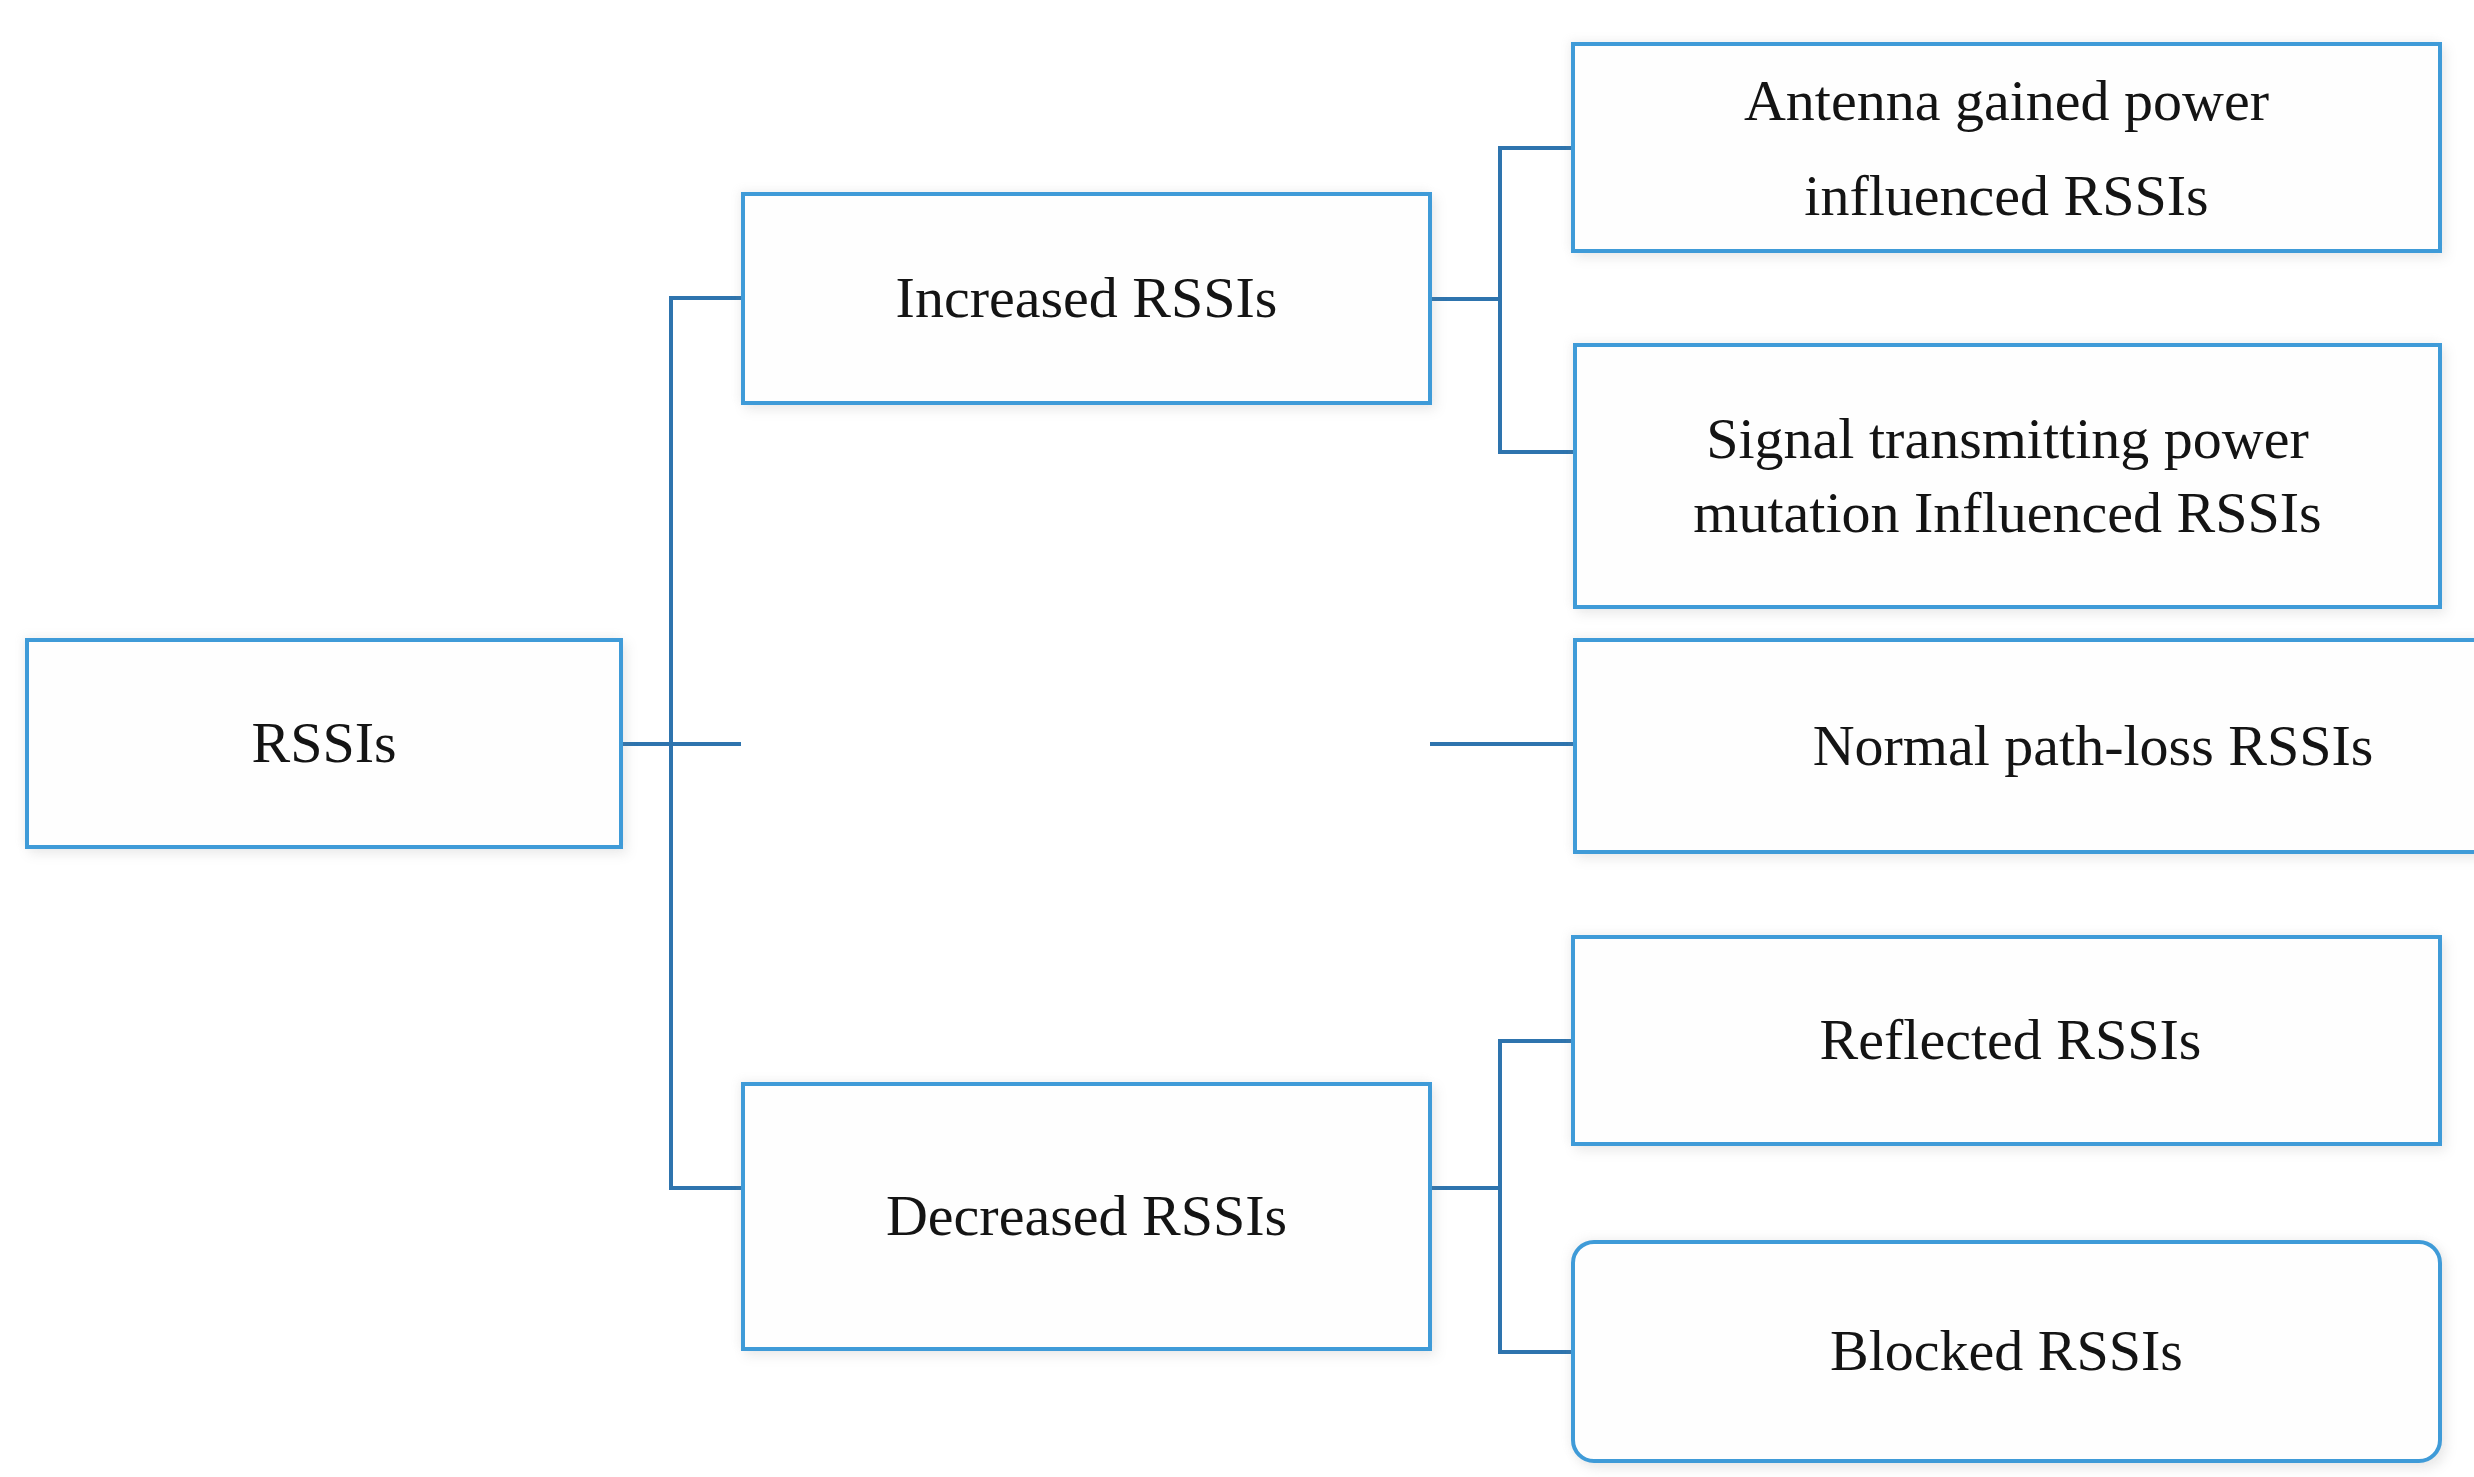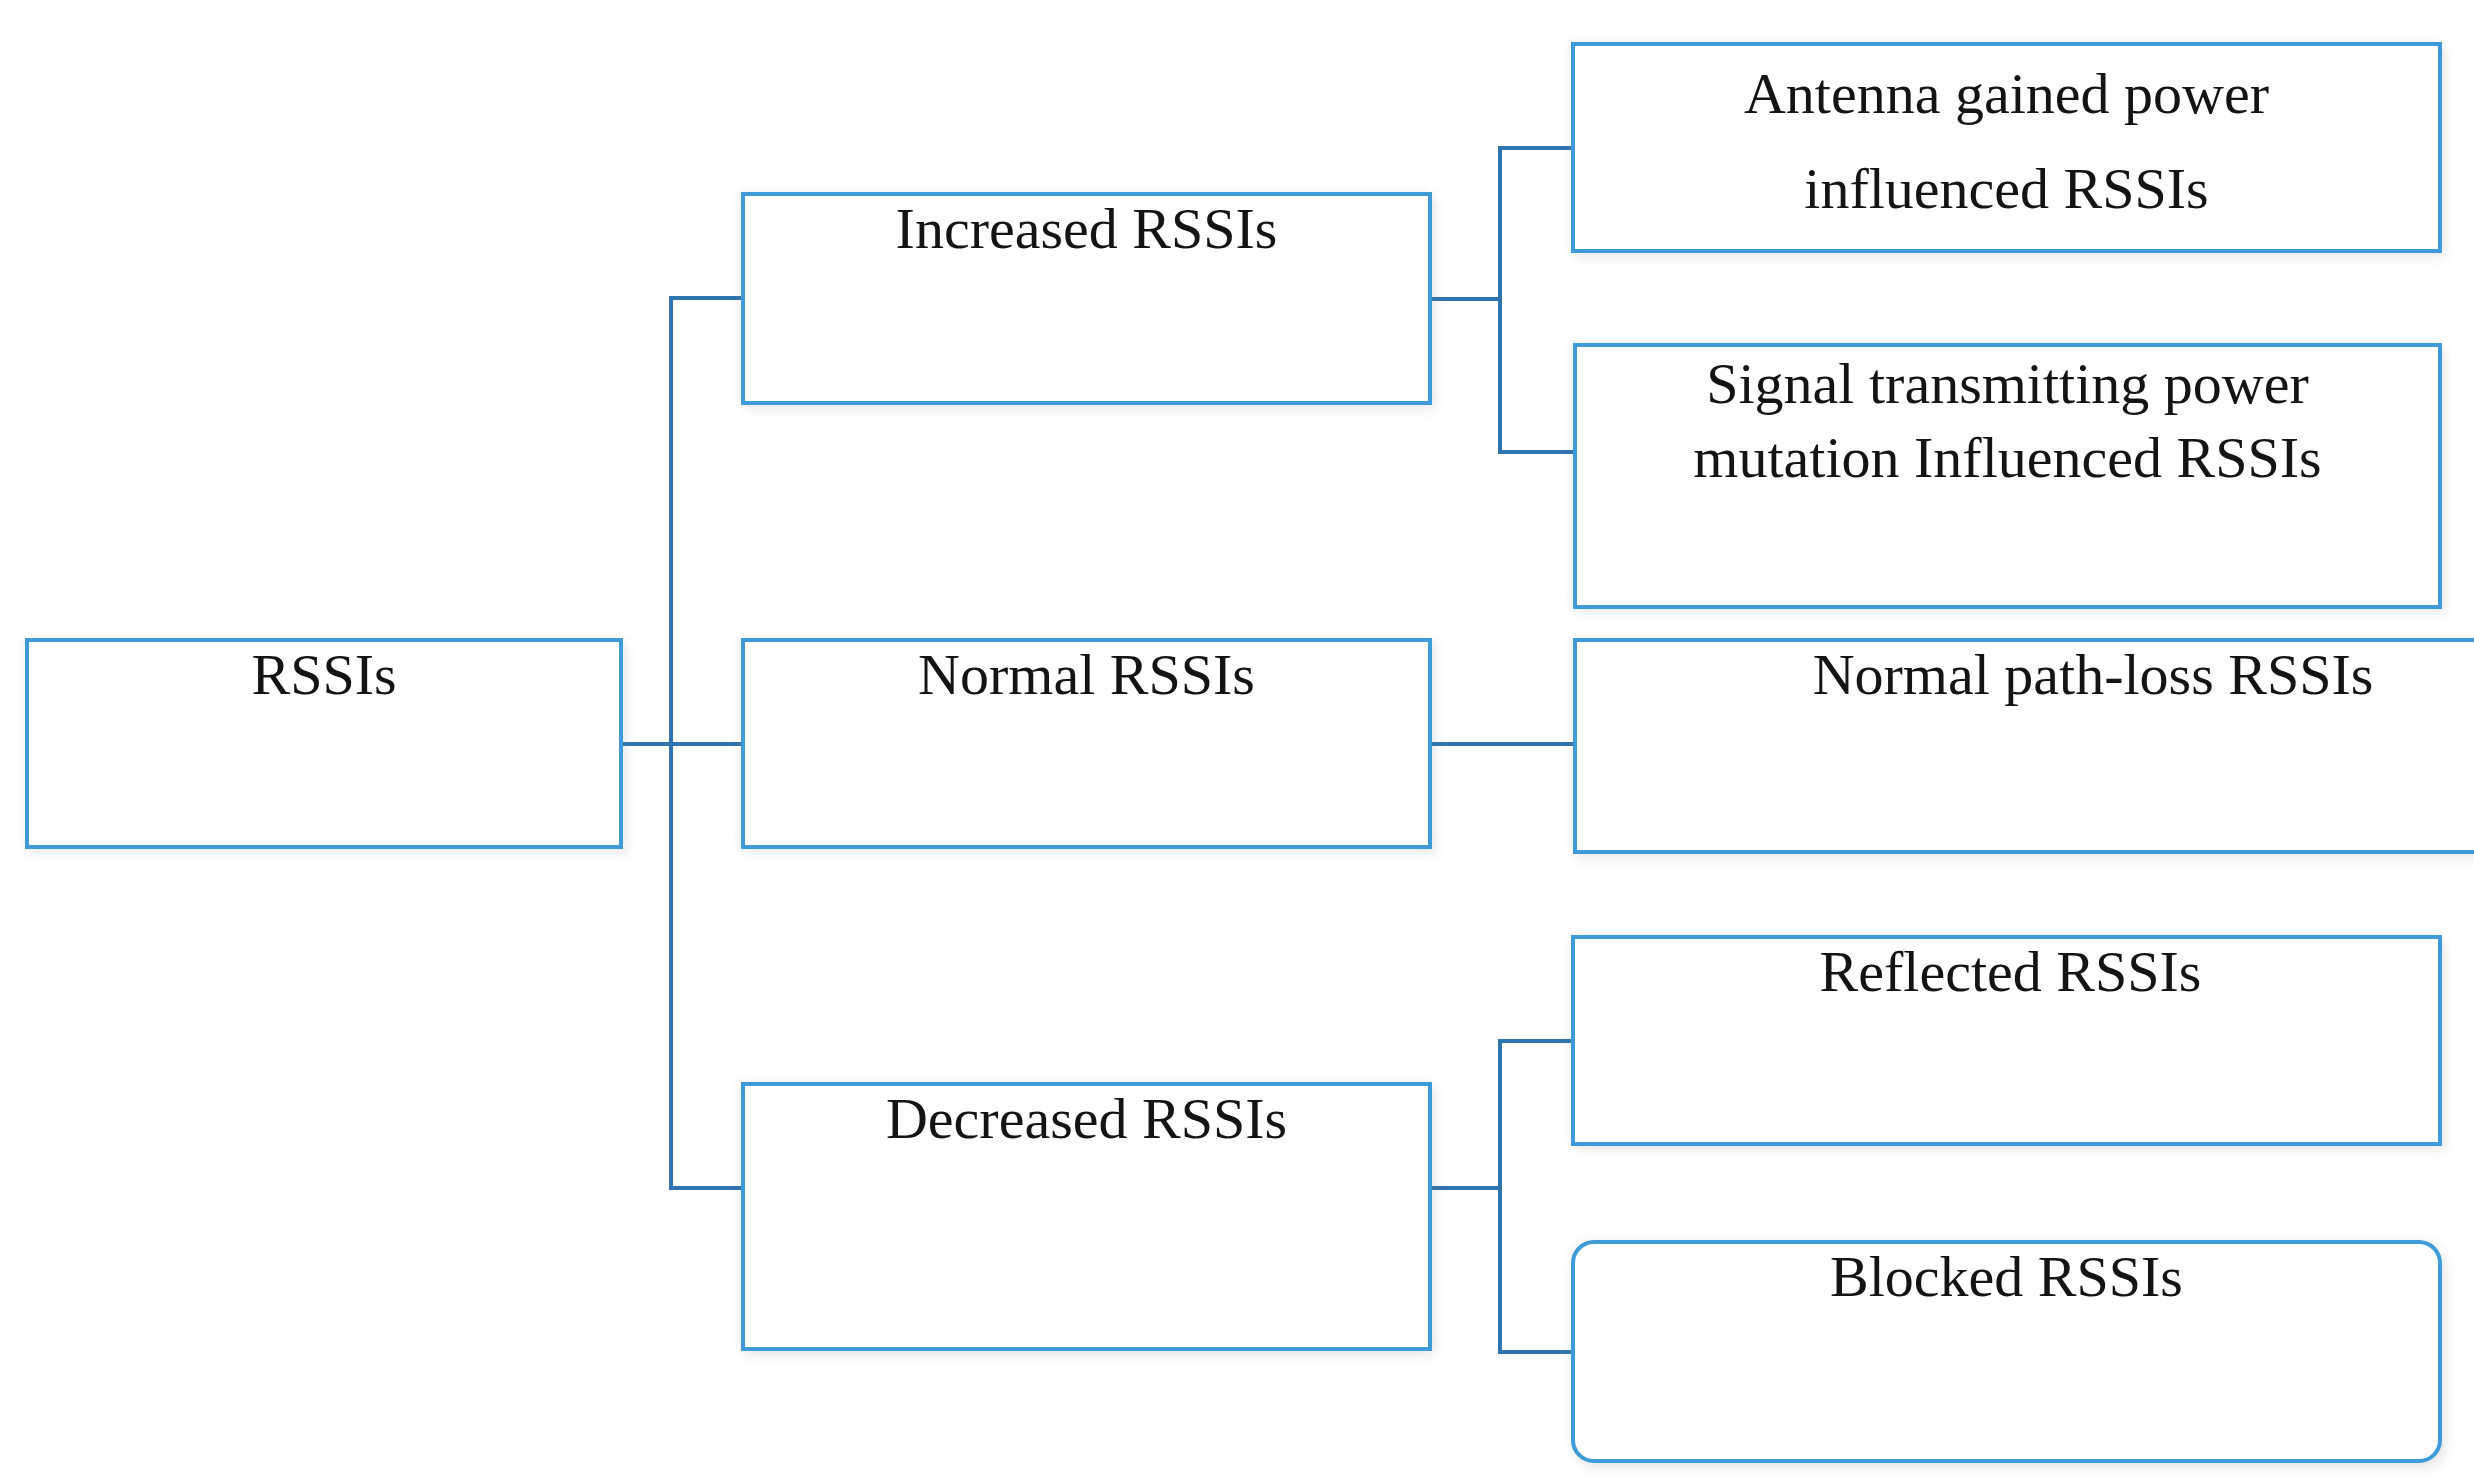--- a/index.html
+++ b/index.html
@@ -18,21 +18,21 @@
   .stage {
     position: relative;
     width: 2475px; height: 1477px;
     background: var(--background);
   }
   .node {
     position: absolute;
     background: #fefefe;
     border: 4.4px solid var(--box-border-color);
     display: flex;
-    align-items: flex-start;
+    align-items: center;
     justify-content: center;
     text-align: center;
     color: var(--text-color);
     box-shadow: 4.4px 5.3px 10.6px rgba(130,130,130,0.16), -2.6px -2.6px 8px rgba(150,150,150,0.09);
   }
   .label {
     font-size: 58px;
     line-height: 1.15;
     white-space: nowrap;
     color: var(--text-color);
@@ -70,23 +70,20 @@
   <div class="h-line" style="left:1498px; top:1350px; width:75px;"></div>
 
   <div class="node" style="left:25px; top:638px; width:598px; height:211px;">
     <div class="label">RSSIs</div>
   </div>
 
   <div class="node" style="left:741px; top:192px; width:691px; height:213px;">
     <div class="label">Increased RSSIs</div>
   </div>
 
-  <div class="node" style="left:741px; top:638px; width:691px; height:211px;">
-    <div class="label">Normal RSSIs</div>
-  </div>
 
   <div class="node" style="left:741px; top:1082px; width:691px; height:269px;">
     <div class="label">Decreased RSSIs</div>
   </div>
 
   <div class="node" style="left:1571px; top:42px; width:871px; height:211px;">
     <div class="label leading-wide">
       <span class="line">Antenna gained power</span>
       <span class="line">influenced RSSIs</span>
     </div>

